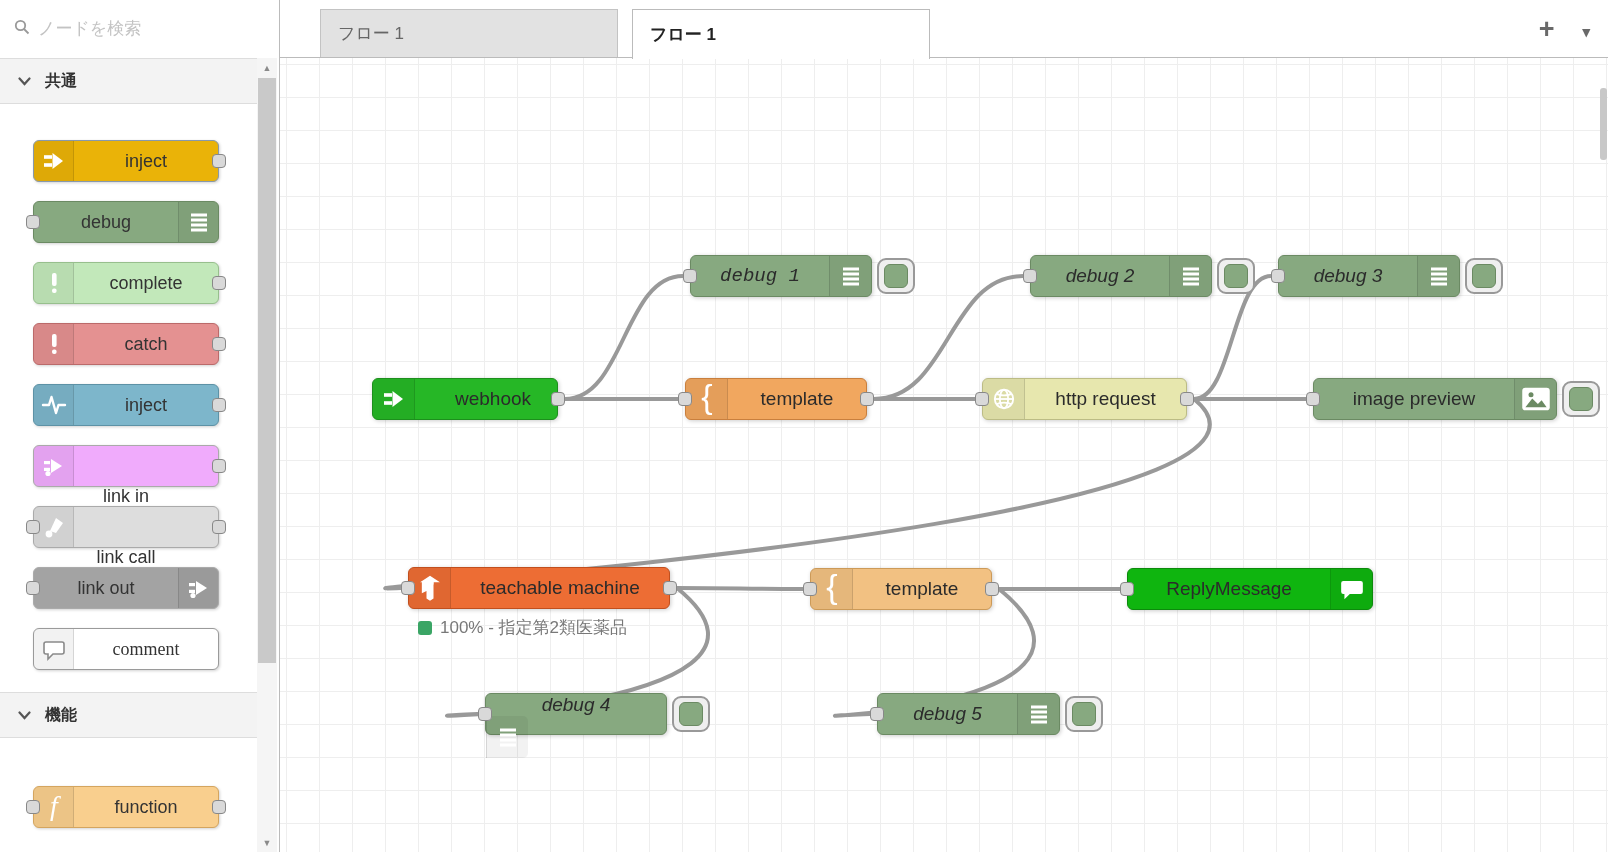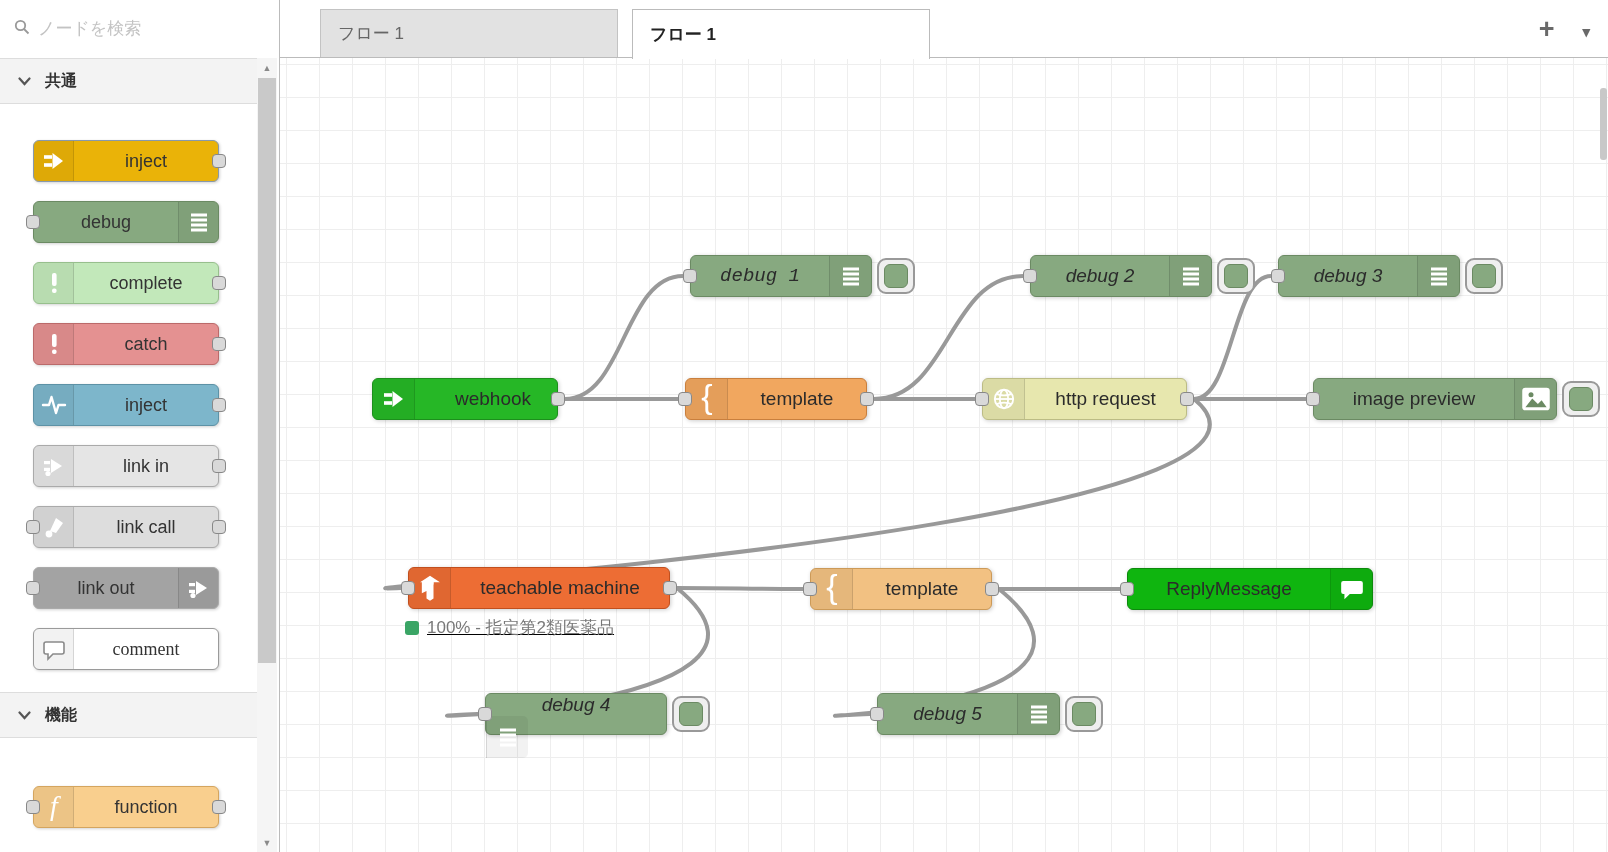--- a/index.html
+++ b/index.html
@@ -174,33 +174,33 @@
       </div>
       <div class="palette-node" style="background: rgb(125, 182, 203); border: 1.5px solid rgb(93, 146, 166);">
         <div class="pn-icon left-sep">
           <svg width="26" height="24" viewBox="0 0 24 24">
             <polyline points="1,12 7,12 9.5,4 14,20 16.5,12 23,12" fill="none" stroke="#fff" stroke-width="2.4" stroke-linejoin="round" stroke-linecap="round"></polyline>
           </svg>
         </div>
         <div class="pn-label">inject</div>
         <div class="port out"></div>
       </div>
-      <div class="palette-node" style="background: #e5e5e5; border: 1.5px solid rgb(170, 170, 170);">
+      <div class="palette-node" style="background: #f0abfc; border: 1.5px solid rgb(170, 170, 170); flex-direction: column;">
         <div class="pn-icon left-sep">
           <svg width="26" height="24" viewBox="0 0 24 24">
             <polygon points="9,5 20,12 9,19" fill="#fff"></polygon>
             <rect x="2" y="7" width="6" height="3.2" fill="#fff"></rect>
             <rect x="2" y="13.8" width="6" height="3.2" fill="#fff"></rect>
             <circle cx="6" cy="19.5" r="2.6" fill="#fff"></circle>
           </svg>
         </div>
         <div class="pn-label">link in</div>
         <div class="port out"></div>
       </div>
-      <div class="palette-node" style="background: rgb(221, 221, 221); border: 1.5px solid rgb(170, 170, 170);">
+      <div class="palette-node" style="background: rgb(221, 221, 221); border: 1.5px solid rgb(170, 170, 170); flex-direction: column;">
         <div class="pn-icon left-sep">
           <svg width="26" height="24" viewBox="0 0 24 24">
             <polygon points="8,16 14,3 21,8 14,18" fill="#fff"></polygon>
             <circle cx="7" cy="19" r="3.4" fill="#fff"></circle>
           </svg>
         </div>
         <div class="pn-label">link call</div>
         <div class="port in"></div>
         <div class="port out"></div>
       </div>
@@ -374,21 +374,21 @@
         <div class="cn-icon ileft">
           <svg width="28" height="28" viewBox="0 0 24 24">
             <polygon points="12,1.5 20.5,7 15,7 15,21 12,23 9,21 9,14.5 5,16.5 5,7 3.5,7" fill="#fff"></polygon>
             <rect x="9" y="6" width="6" height="3" fill="#fff"></rect>
           </svg>
         </div>
         <div class="cn-label">teachable machine</div>
         <div class="port in"></div>
         <div class="port out"></div>
       </div>
-      <div class="status-row" style="left: 125px; top: 558px; text-decoration: underline;">
+      <div class="status-row" style="left: 138px; top: 558px;">
         <div class="status-dot" style="background:#3aa565"></div>
         <div class="status-text">100% - 指定第2類医薬品</div>
       </div>
       <div class="cnode" style="left: 530px; top: 510px; width: 182px; background: rgb(242, 193, 130); border: 1.5px solid rgb(204, 154, 88);">
         <div class="cn-icon ileft">
           <svg width="24" height="34" viewBox="0 0 24 34">
             <text x="12" y="26" text-anchor="middle" font-family="Liberation Sans, sans-serif" font-size="34" fill="#fff">{</text>
           </svg>
         </div>
         <div class="cn-label">template</div>

